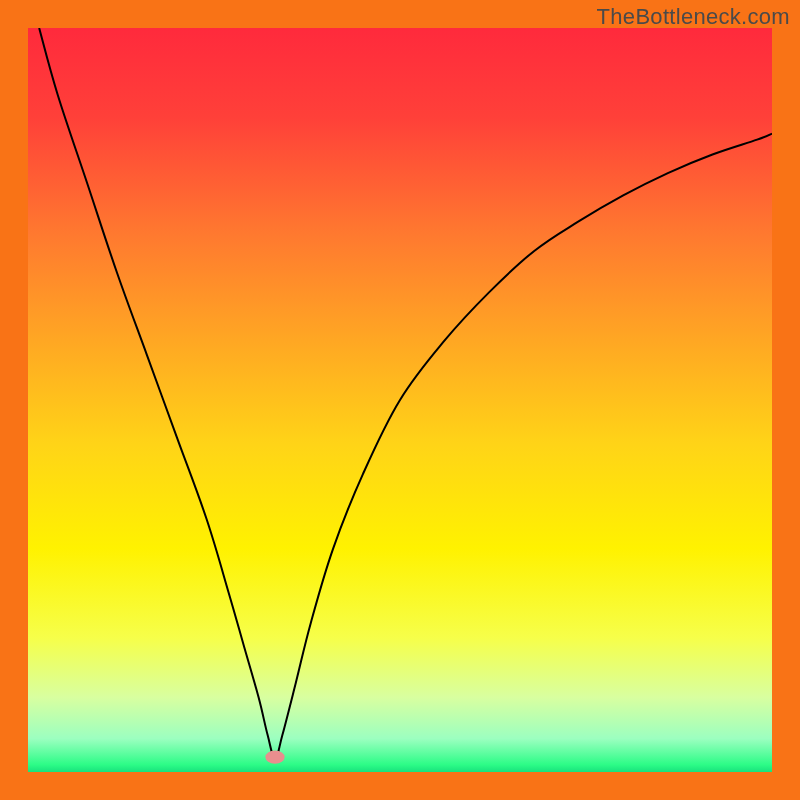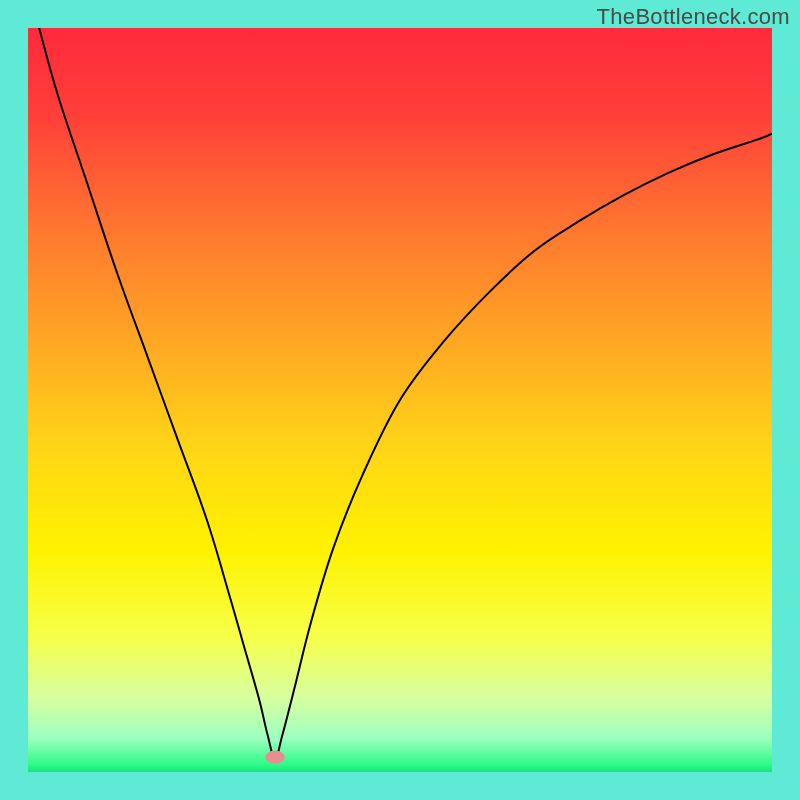--- a/index.html
+++ b/index.html
@@ -10,21 +10,21 @@
     overflow: hidden;
     background: #000;
     font-family: Arial, Helvetica, sans-serif;
   }
   .frame {
     position: absolute;
     top: 0;
     left: 0;
     width: 800px;
     height: 800px;
-    background: #5eead4;
+    background: #f97316;
   }
   .plot-area {
     position: absolute;
     top: 28px;
     left: 28px;
     width: 744px;
     height: 744px;
     overflow: hidden;
   }
   .watermark {

